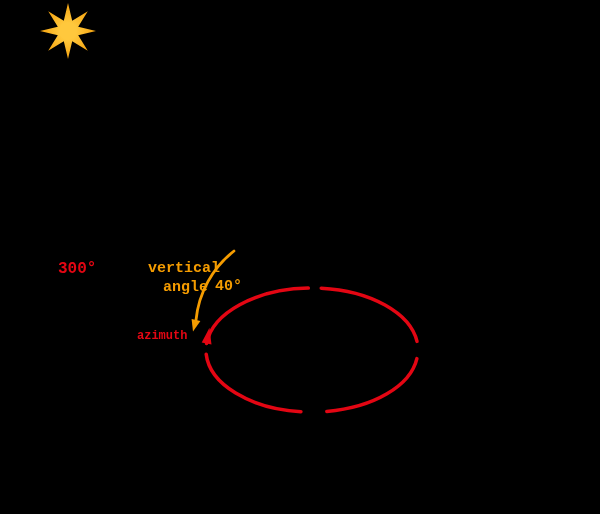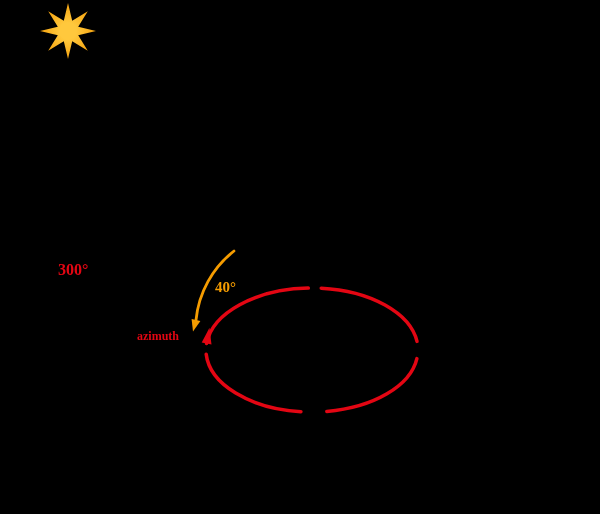--- a/index.html
+++ b/index.html
@@ -6,21 +6,21 @@
     margin: 0;
     padding: 0;
     background: #000;
   }
   .stage {
     position: relative;
     width: 477px;
     height: 514px;
     background: #000000;
     overflow: hidden;
-    font-family: Liberation Serif, serif;
+    font-family: Liberation Mono, monospace;
   }
   .stage svg {
     position: absolute;
     left: 0;
     top: 0;
   }
   .label {
     position: absolute;
     font-weight: bold;
     white-space: nowrap;
@@ -78,18 +78,22 @@
 
     <path d="M209.5,327.8 L211.5,344.4 L201.7,342.6 Z" fill="#e30613"></path>
 
     <path fill="none" stroke-width="2.8" stroke-linecap="round" d="M 234 251 A 100 100 0 0 0 196 320" stroke="#f59c00"></path>
 
     <path d="M193,331.6 L200.4,321.1 L191.6,318.9 Z" fill="#f59c00"></path>
   </svg>
 
   <div class="label label-red azimuth-value">300°</div>
 
+  <div class="label label-orange vertical-angle-label">
+    <div>vertical</div>
+    <div>angle</div>
+  </div>
 
   <div class="label label-orange vertical-angle-value">40°</div>
 
   <div class="label label-red azimuth-label">azimuth</div>
 
 </div>
 
 </body></html>

